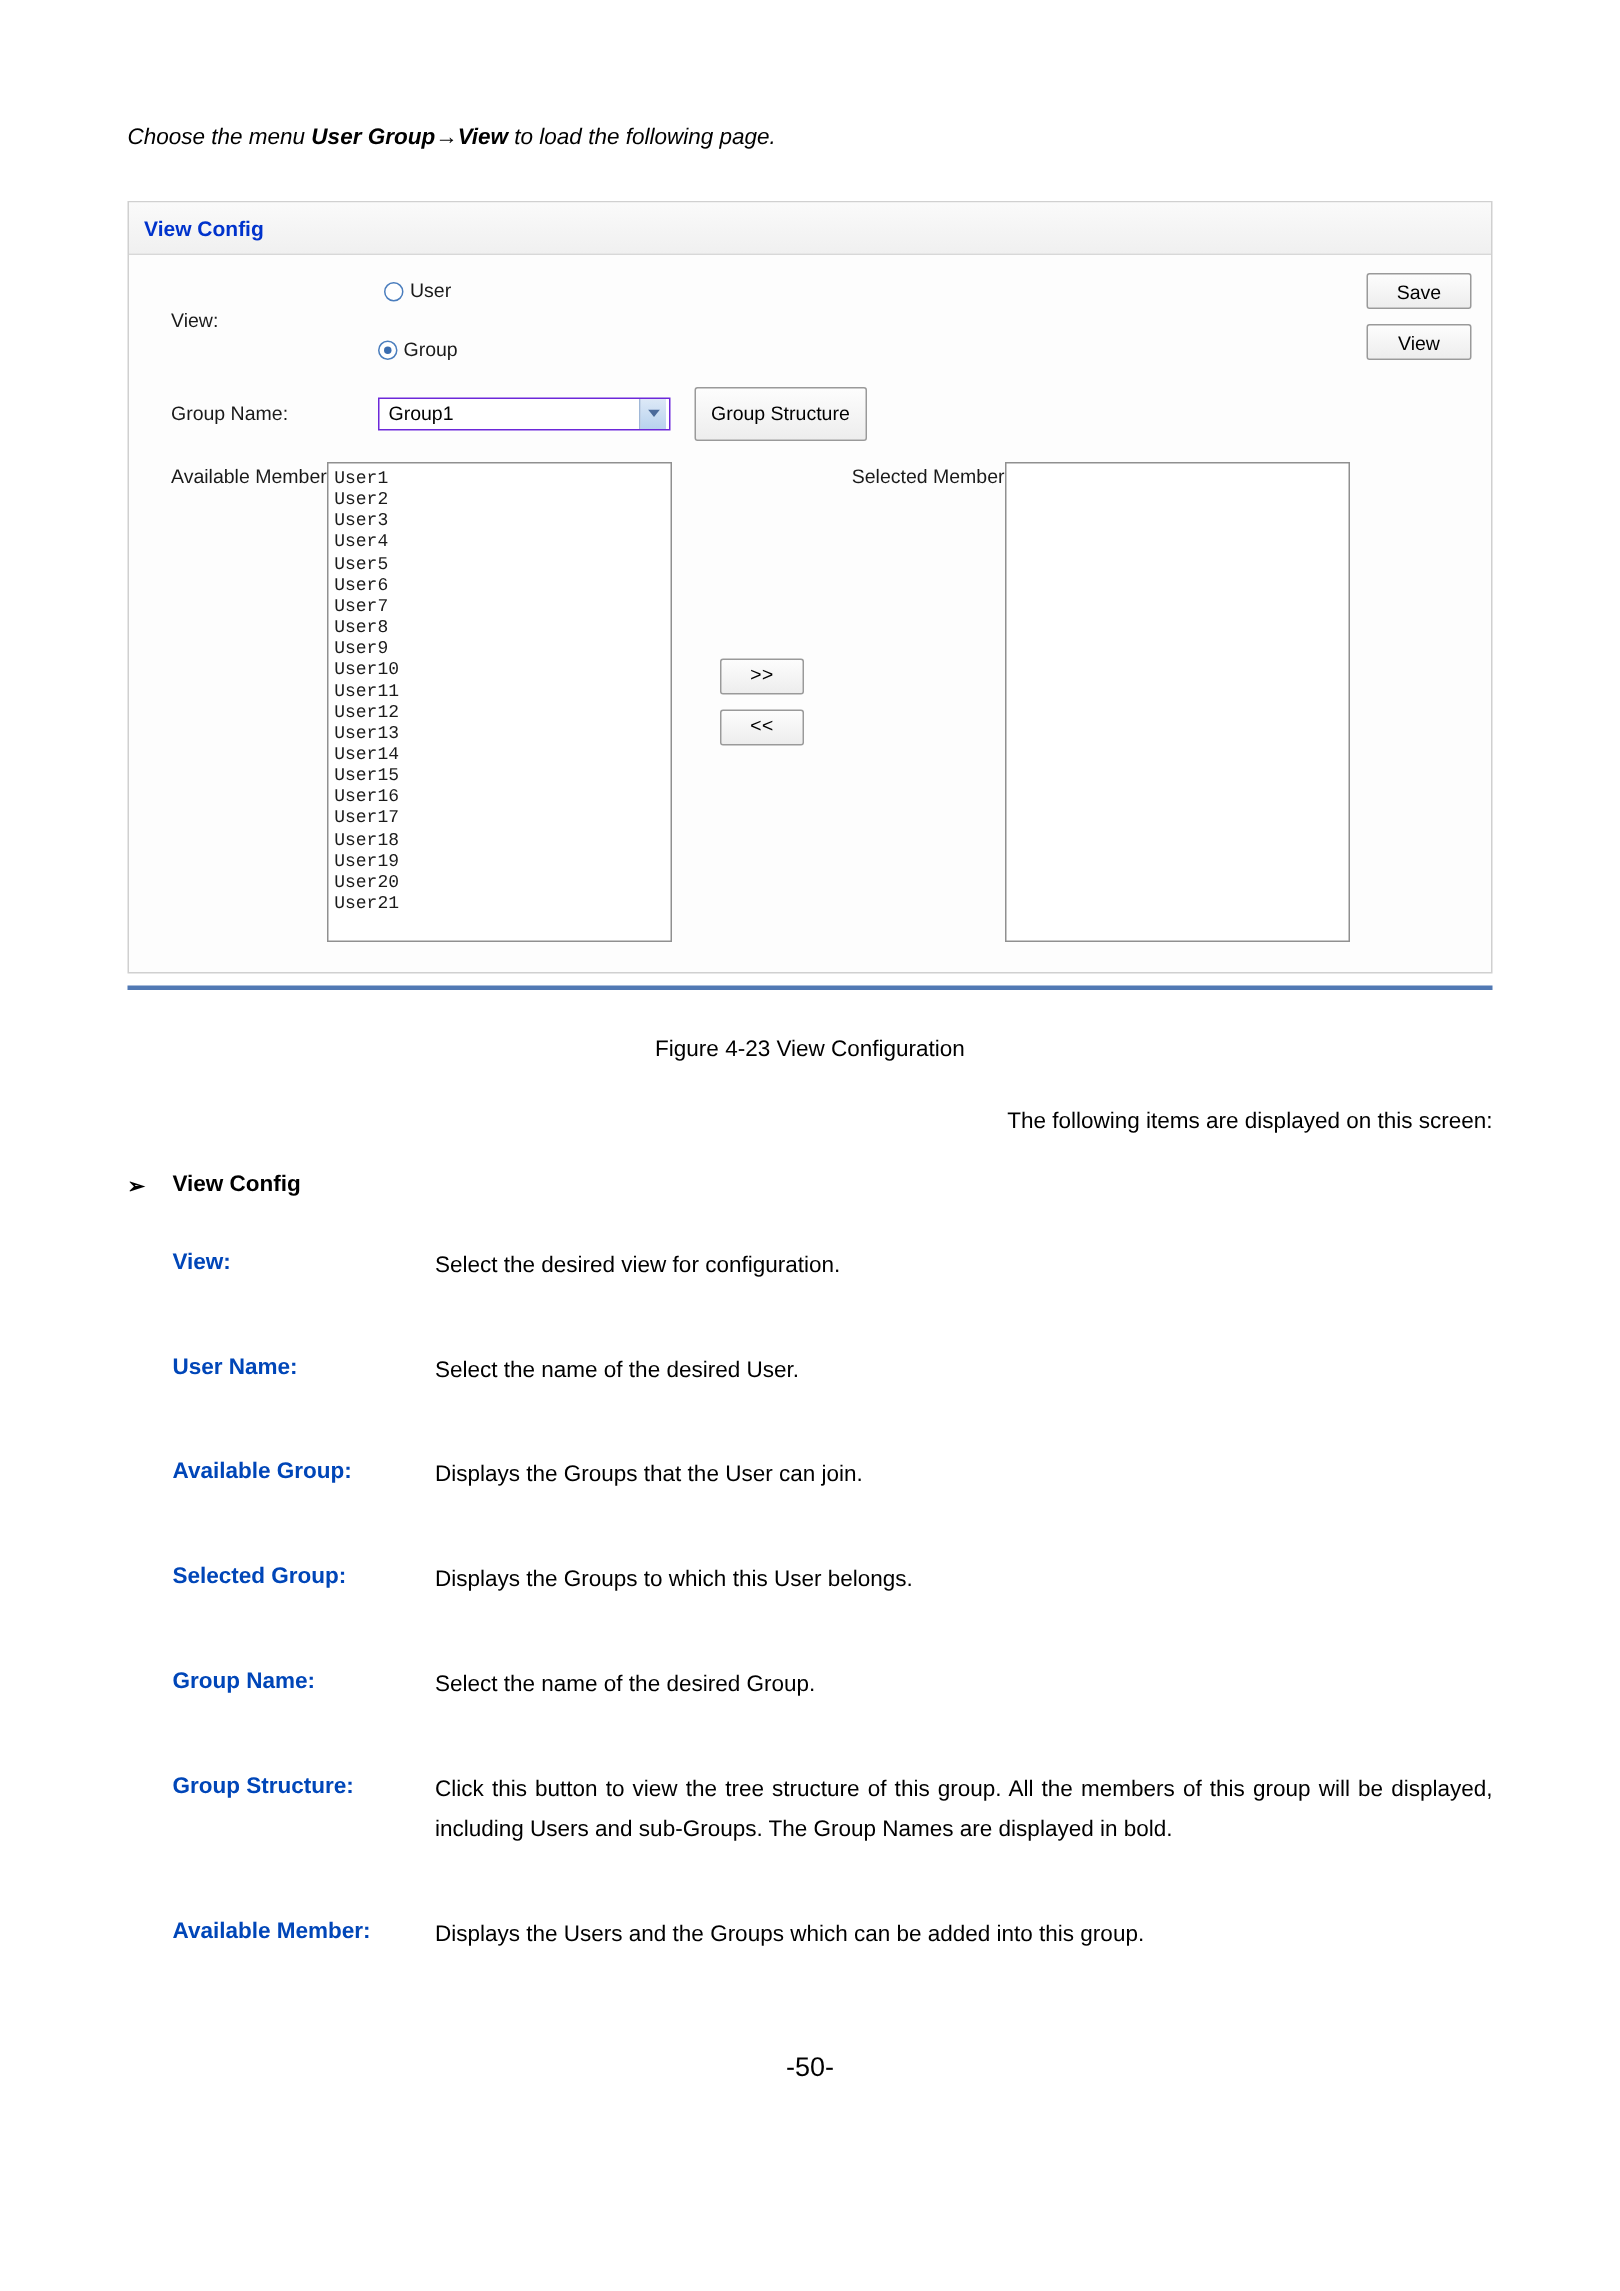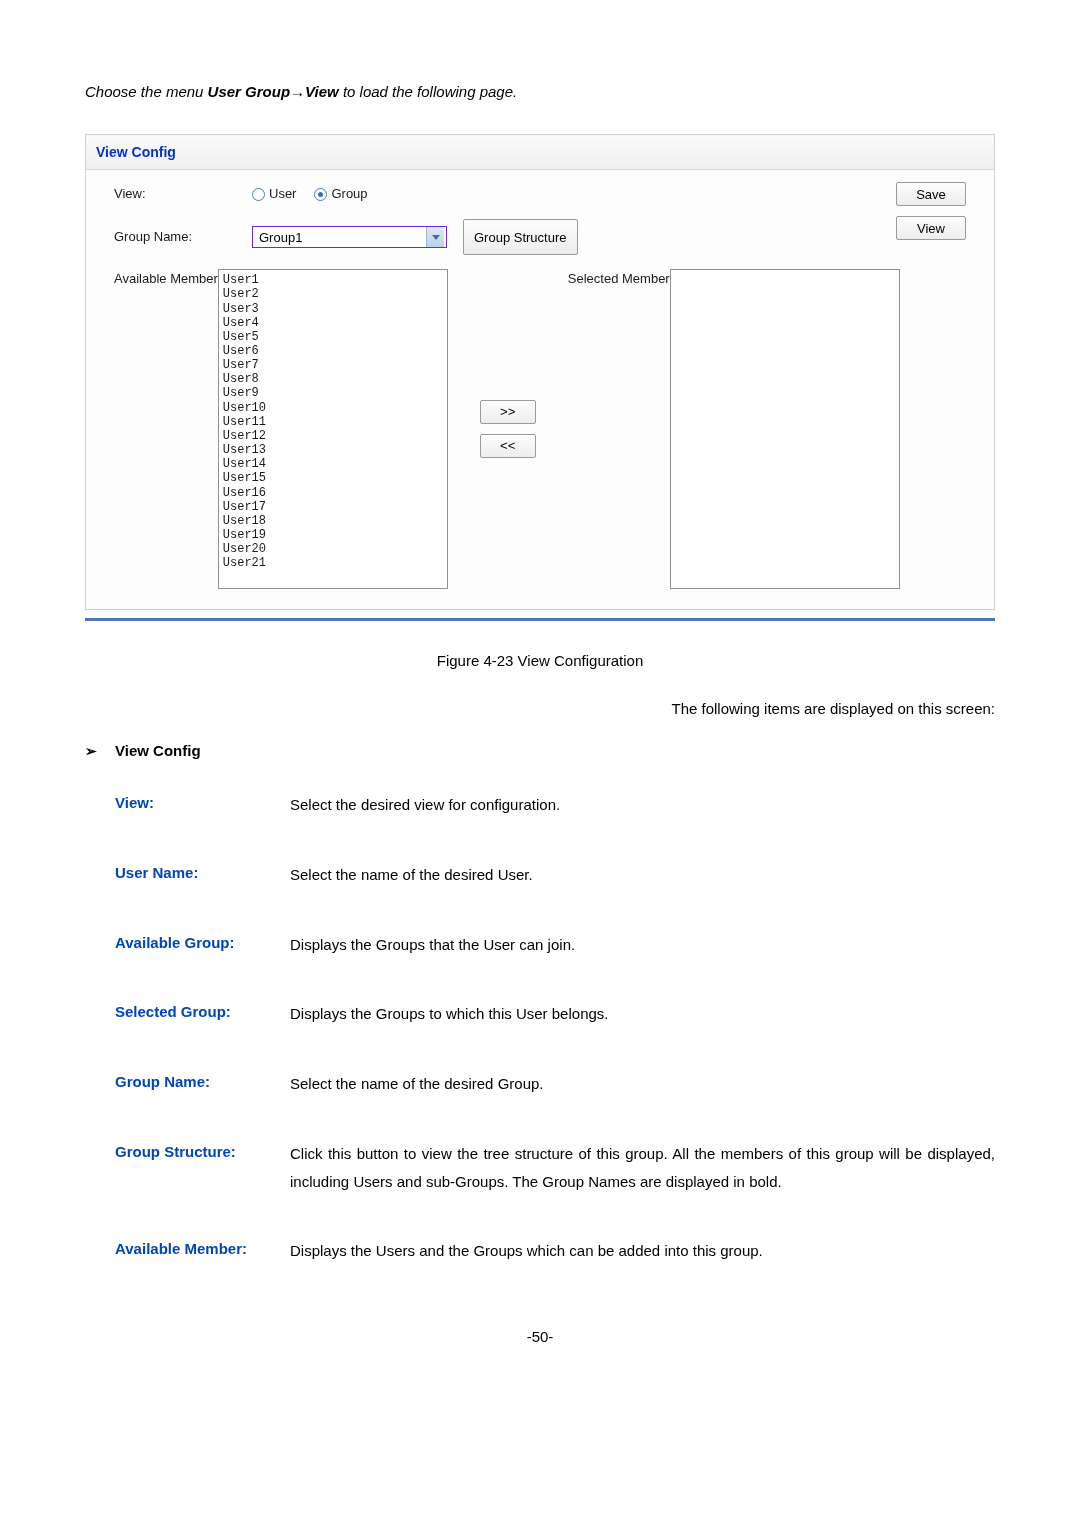--- a/index.html
+++ b/index.html
@@ -51,20 +51,21 @@
       margin-bottom: 14px;
     }
     .form-label {
       width: 150px;
       padding-left: 12px;
     }
     .radio-group {
       display: flex;
       align-items: center;
       gap: 18px;
+      flex-direction: column;
     }
     .radio-item {
       display: flex;
       align-items: center;
       gap: 4px;
     }
     .radio {
       width: 13px;
       height: 13px;
       border-radius: 50%;
@@ -122,21 +123,21 @@
       cursor: pointer;
       min-width: 70px;
       border-radius: 2px;
       height: 24px;
       display: inline-flex;
       align-items: center;
       justify-content: center;
     }
     .btn-stack {
       position: absolute;
-      right: 28px;
+      right: 13px;
       top: 12px;
       display: flex;
       flex-direction: column;
       gap: 10px;
     }
     .group-struct-btn {
       margin-left: 16px;
       padding: 17px 10px;
       min-width: auto;
     }
@@ -217,21 +218,21 @@
       flex-shrink: 0;
     }
     .field-desc {
       flex: 1;
       text-align: justify;
       line-height: 1.85;
     }
     .page-number {
       text-align: center;
       margin-top: 60px;
-      font-size: 15px;
+      font-size: 18px;
     }
   </style>
 </head>
 <body>
 
 <div class="intro-text">
   <span>Choose the menu </span><b>User Group→View</b><span> to load the following page.</span>
 </div>
 
 <div class="panel">

